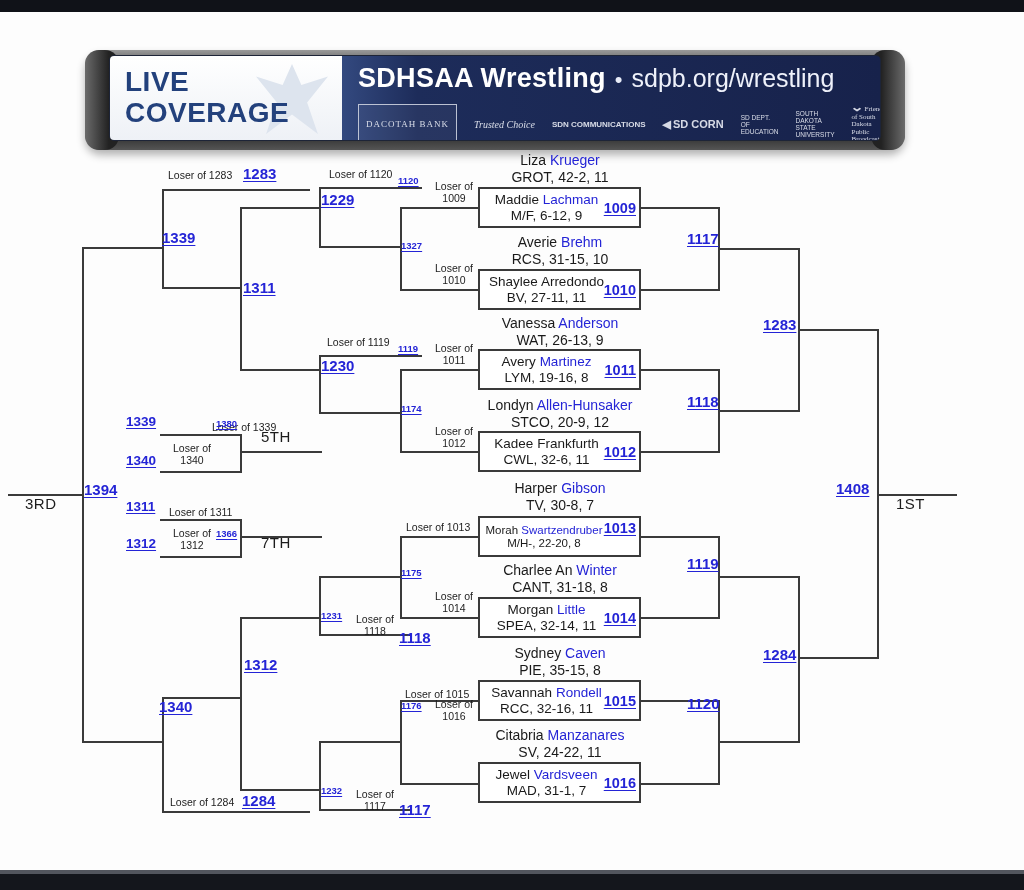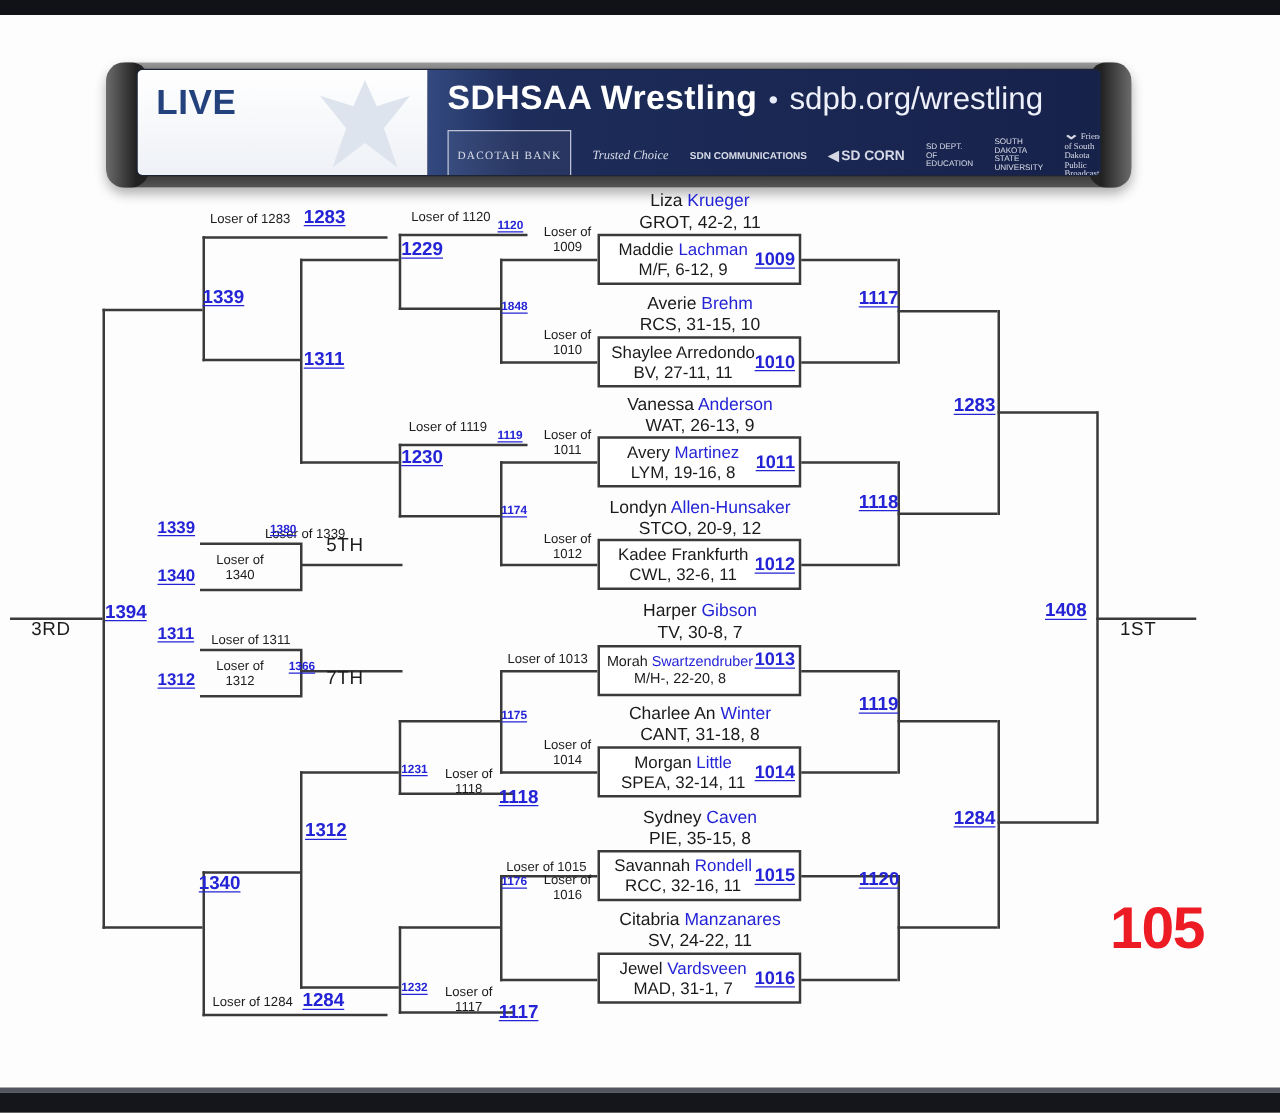--- a/index.html
+++ b/index.html
@@ -80,20 +80,21 @@
 
   <div class="banner">
     <div class="capsule"></div>
     <div class="cap cap-l"></div>
     <div class="cap cap-r"></div>
     <div class="face">
       <div class="face-left">
         <div class="eagle"></div>
         <div class="live-txt">
           <div>LIVE</div>
+          <div>COVERAGE</div>
         </div>
       </div>
       <div class="face-right">
         <div class="title-row">
           <span class="b-title">SDHSAA Wrestling</span><span class="b-bullet">•</span><span class="b-url">sdpb.org/wrestling</span>
         </div>
         <div class="sponsor-row" id="sponsors">
             <div class="sp sp-box"><span>DACOTAH BANK</span></div>
             <div class="sp sp-script"><span>Trusted Choice</span></div>
             <div class="sp sp-bold"><span>SDN COMMUNICATIONS</span></div>
@@ -177,21 +178,21 @@
       <div class="bline" style="left: 160px; top: 556px; width: 80px; height: 2px;"></div>
       <div class="bline" style="left: 240px; top: 519px; width: 2px; height: 39px;"></div>
       <div class="bline" style="left: 240px; top: 536px; width: 82px; height: 2px;"></div>
       <div class="bk-txt" style="left: 168px; top: 169px;">Loser of 1283</div>
       <div class="bk-lg" style="left: 243px; top: 165px;">1283</div>
       <div class="bk-lg" style="left: 162px; top: 229px;">1339</div>
       <div class="bk-lg" style="left: 243px; top: 279px;">1311</div>
       <div class="bk-txt" style="left: 329px; top: 168px;">Loser of 1120</div>
       <div class="bk-sm" style="left: 398px; top: 175px;">1120</div>
       <div class="bk-lg" style="left: 321px; top: 191px;">1229</div>
-      <div class="bk-sm" style="left: 401px; top: 240px;">1848</div>
+      <div class="bk-sm" style="left: 401px; top: 240px;">1327</div>
       <div class="bk-txt2" style="left: 431px; top: 181px;">Loser of
 1009</div>
       <div class="bk-txt2" style="left: 431px; top: 263px;">Loser of
 1010</div>
       <div class="bk-txt" style="left: 327px; top: 336px;">Loser of 1119</div>
       <div class="bk-sm" style="left: 398px; top: 343px;">1119</div>
       <div class="bk-lg" style="left: 321px; top: 357px;">1230</div>
       <div class="bk-sm" style="left: 401px; top: 403px;">1174</div>
       <div class="bk-txt2" style="left: 431px; top: 343px;">Loser of
 1011</div>
@@ -204,21 +205,21 @@
 1340</div>
       <div class="bk-sm" style="left: 216px; top: 418px;">1380</div>
       <div class="bk-place" style="left: 261px; top: 428px;">5TH</div>
       <div class="bk-lg" style="left: 84px; top: 481px;">1394</div>
       <div class="bk-place" style="left: 25px; top: 495px;">3RD</div>
       <div class="bk-md" style="left: 126px; top: 499px;">1311</div>
       <div class="bk-txt" style="left: 169px; top: 506px;">Loser of 1311</div>
       <div class="bk-md" style="left: 126px; top: 536px;">1312</div>
       <div class="bk-txt2" style="left: 169px; top: 528px;">Loser of
 1312</div>
-      <div class="bk-sm" style="left: 216px; top: 528px; margin-left: 15px;">1366</div>
+      <div class="bk-sm" style="left: 216px; top: 528px;">1366</div>
       <div class="bk-place" style="left: 261px; top: 534px;">7TH</div>
       <div class="bk-txt" style="left: 406px; top: 521px;">Loser of 1013</div>
       <div class="bk-sm" style="left: 401px; top: 567px;">1175</div>
       <div class="bk-txt2" style="left: 431px; top: 591px;">Loser of
 1014</div>
       <div class="bk-sm" style="left: 321px; top: 610px;">1231</div>
       <div class="bk-txt2" style="left: 352px; top: 614px;">Loser of
 1118</div>
       <div class="bk-lg" style="left: 399px; top: 629px;">1118</div>
       <div class="bk-lg" style="left: 244px; top: 656px;">1312</div>
@@ -308,17 +309,16 @@
         <div><span>Citabria</span> <span class="ln">Manzanares</span></div>
         <div>SV, 24-22, 11</div>
       </div>
       <div class="w-box" style="top: 762px;">
         <div><span>Jewel</span> <span class="ln">Vardsveen</span></div>
         <div>MAD, 31-1, 7</div>
         <span class="m-num">1016</span>
       </div>
     </div>
 
-  <div class="weight-class">105</div>
 
   <div class="bottom-line"></div>
   <div class="bottom-bar"></div>
 </div>
 
 </body></html>

